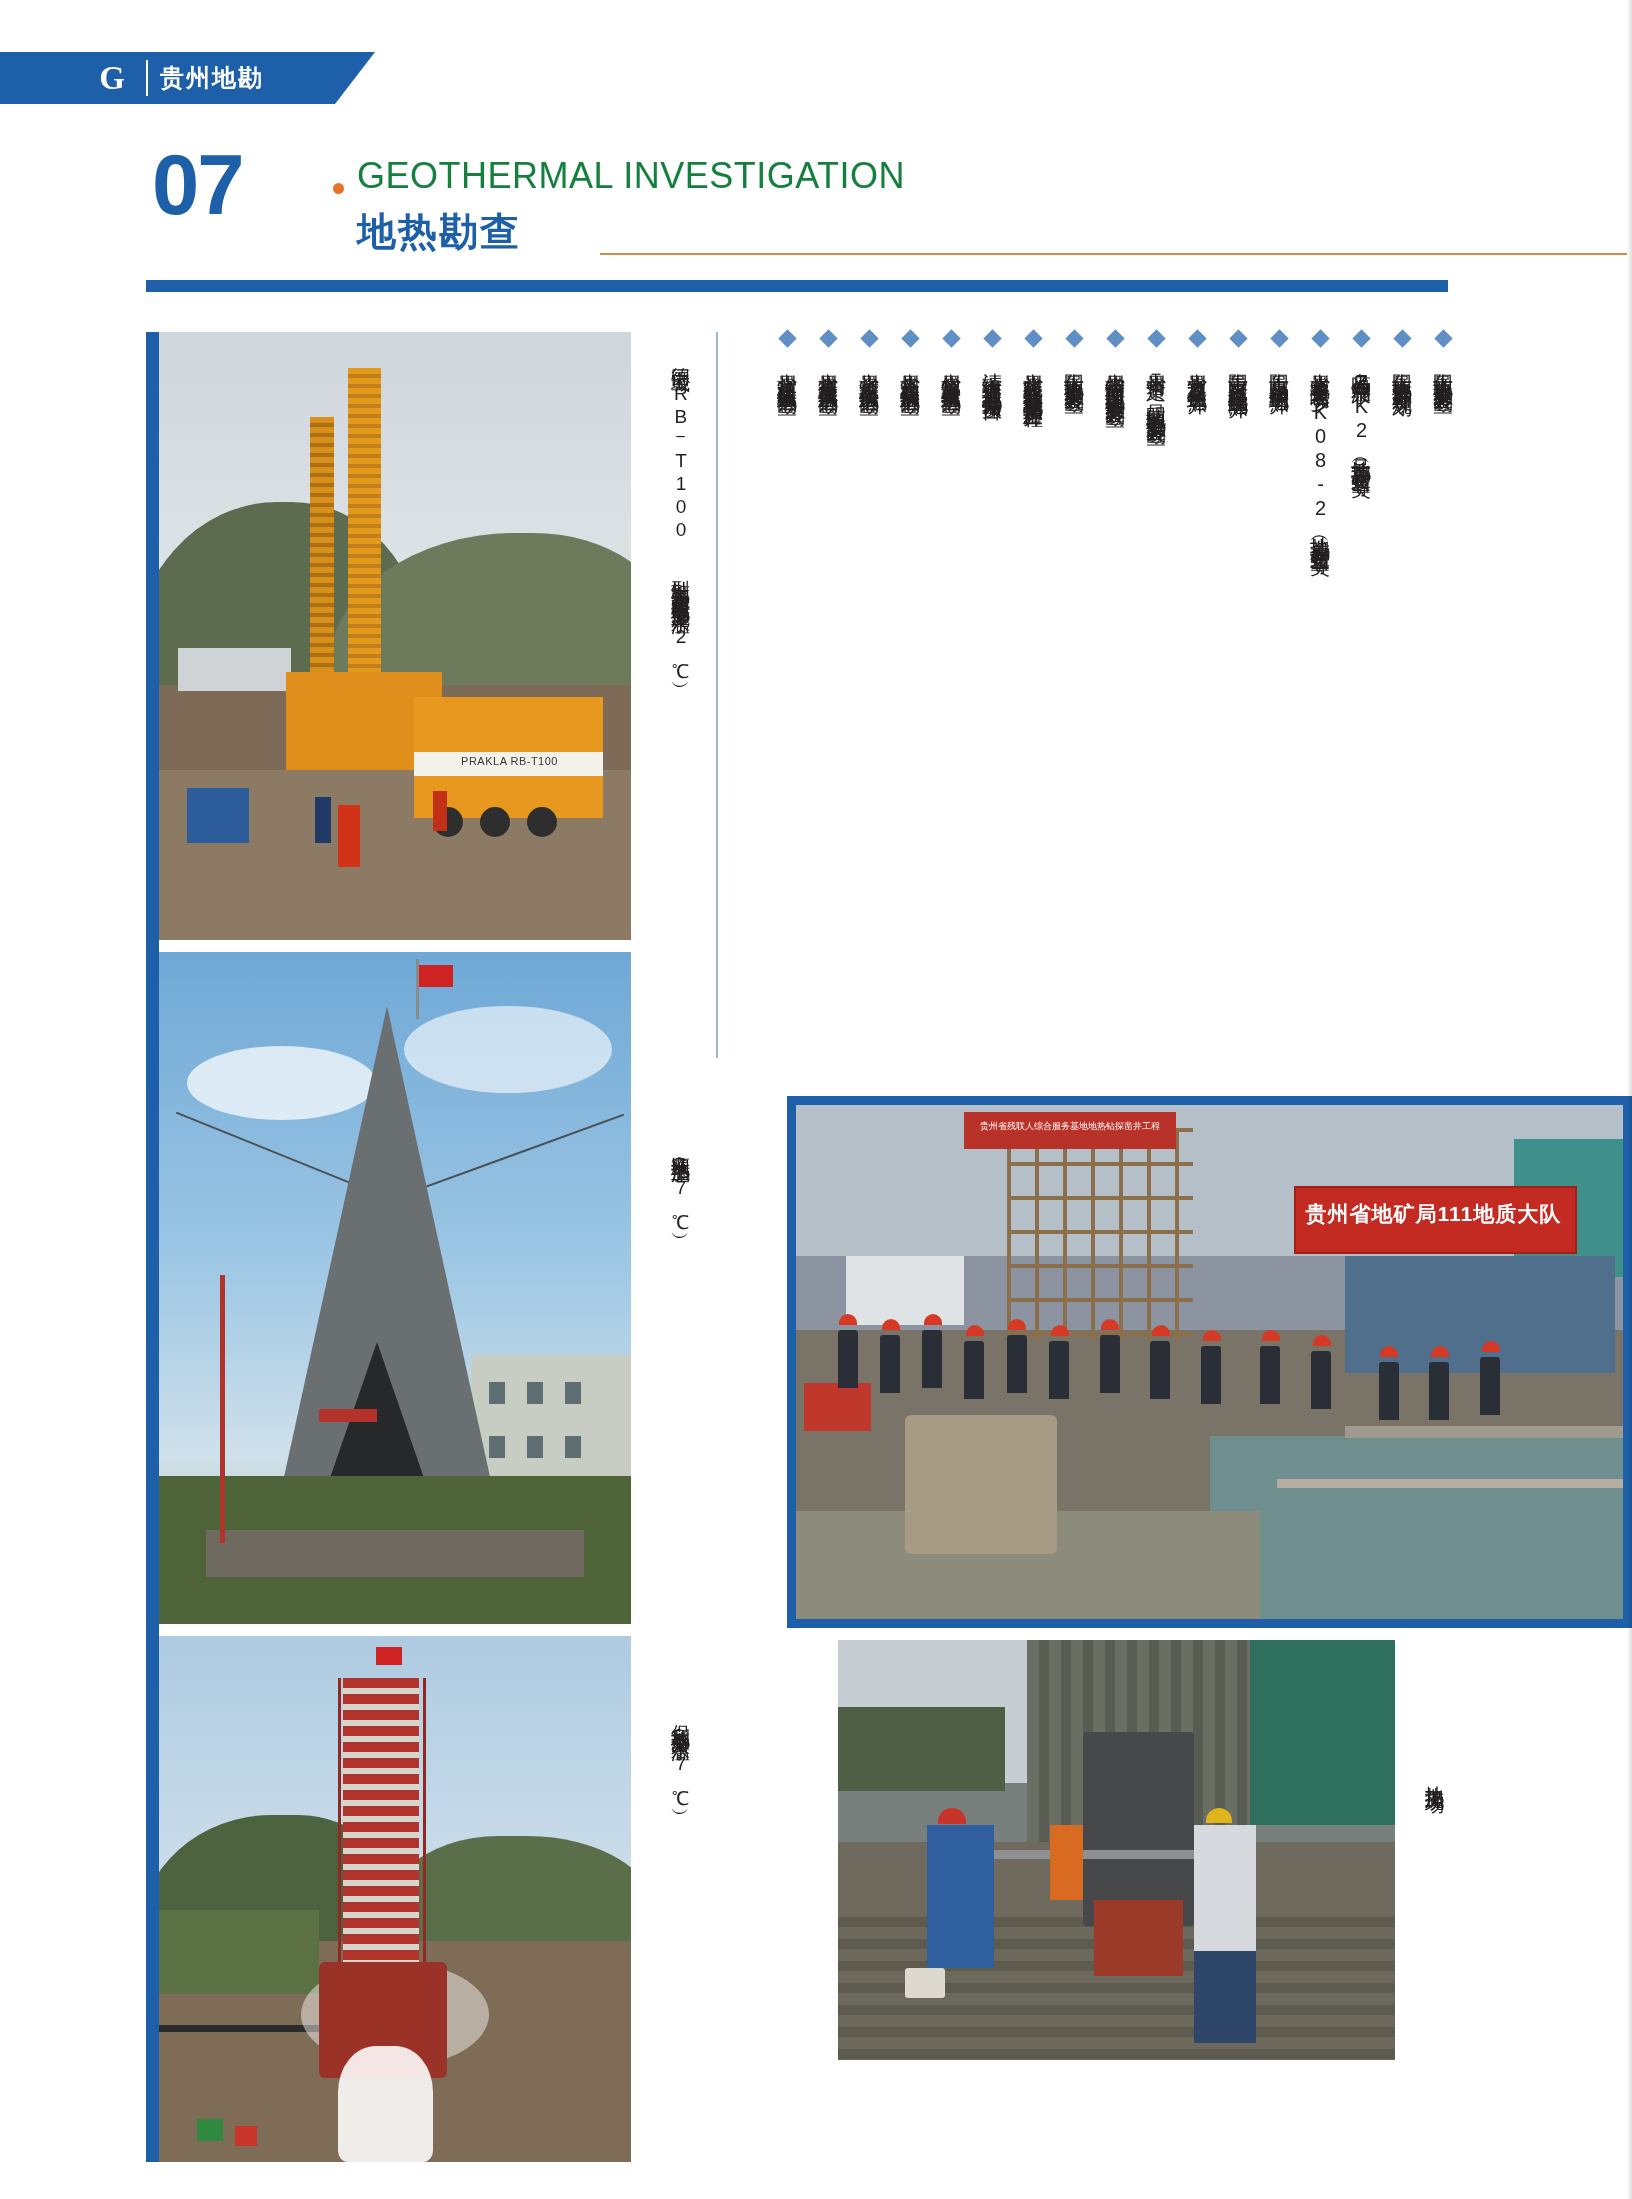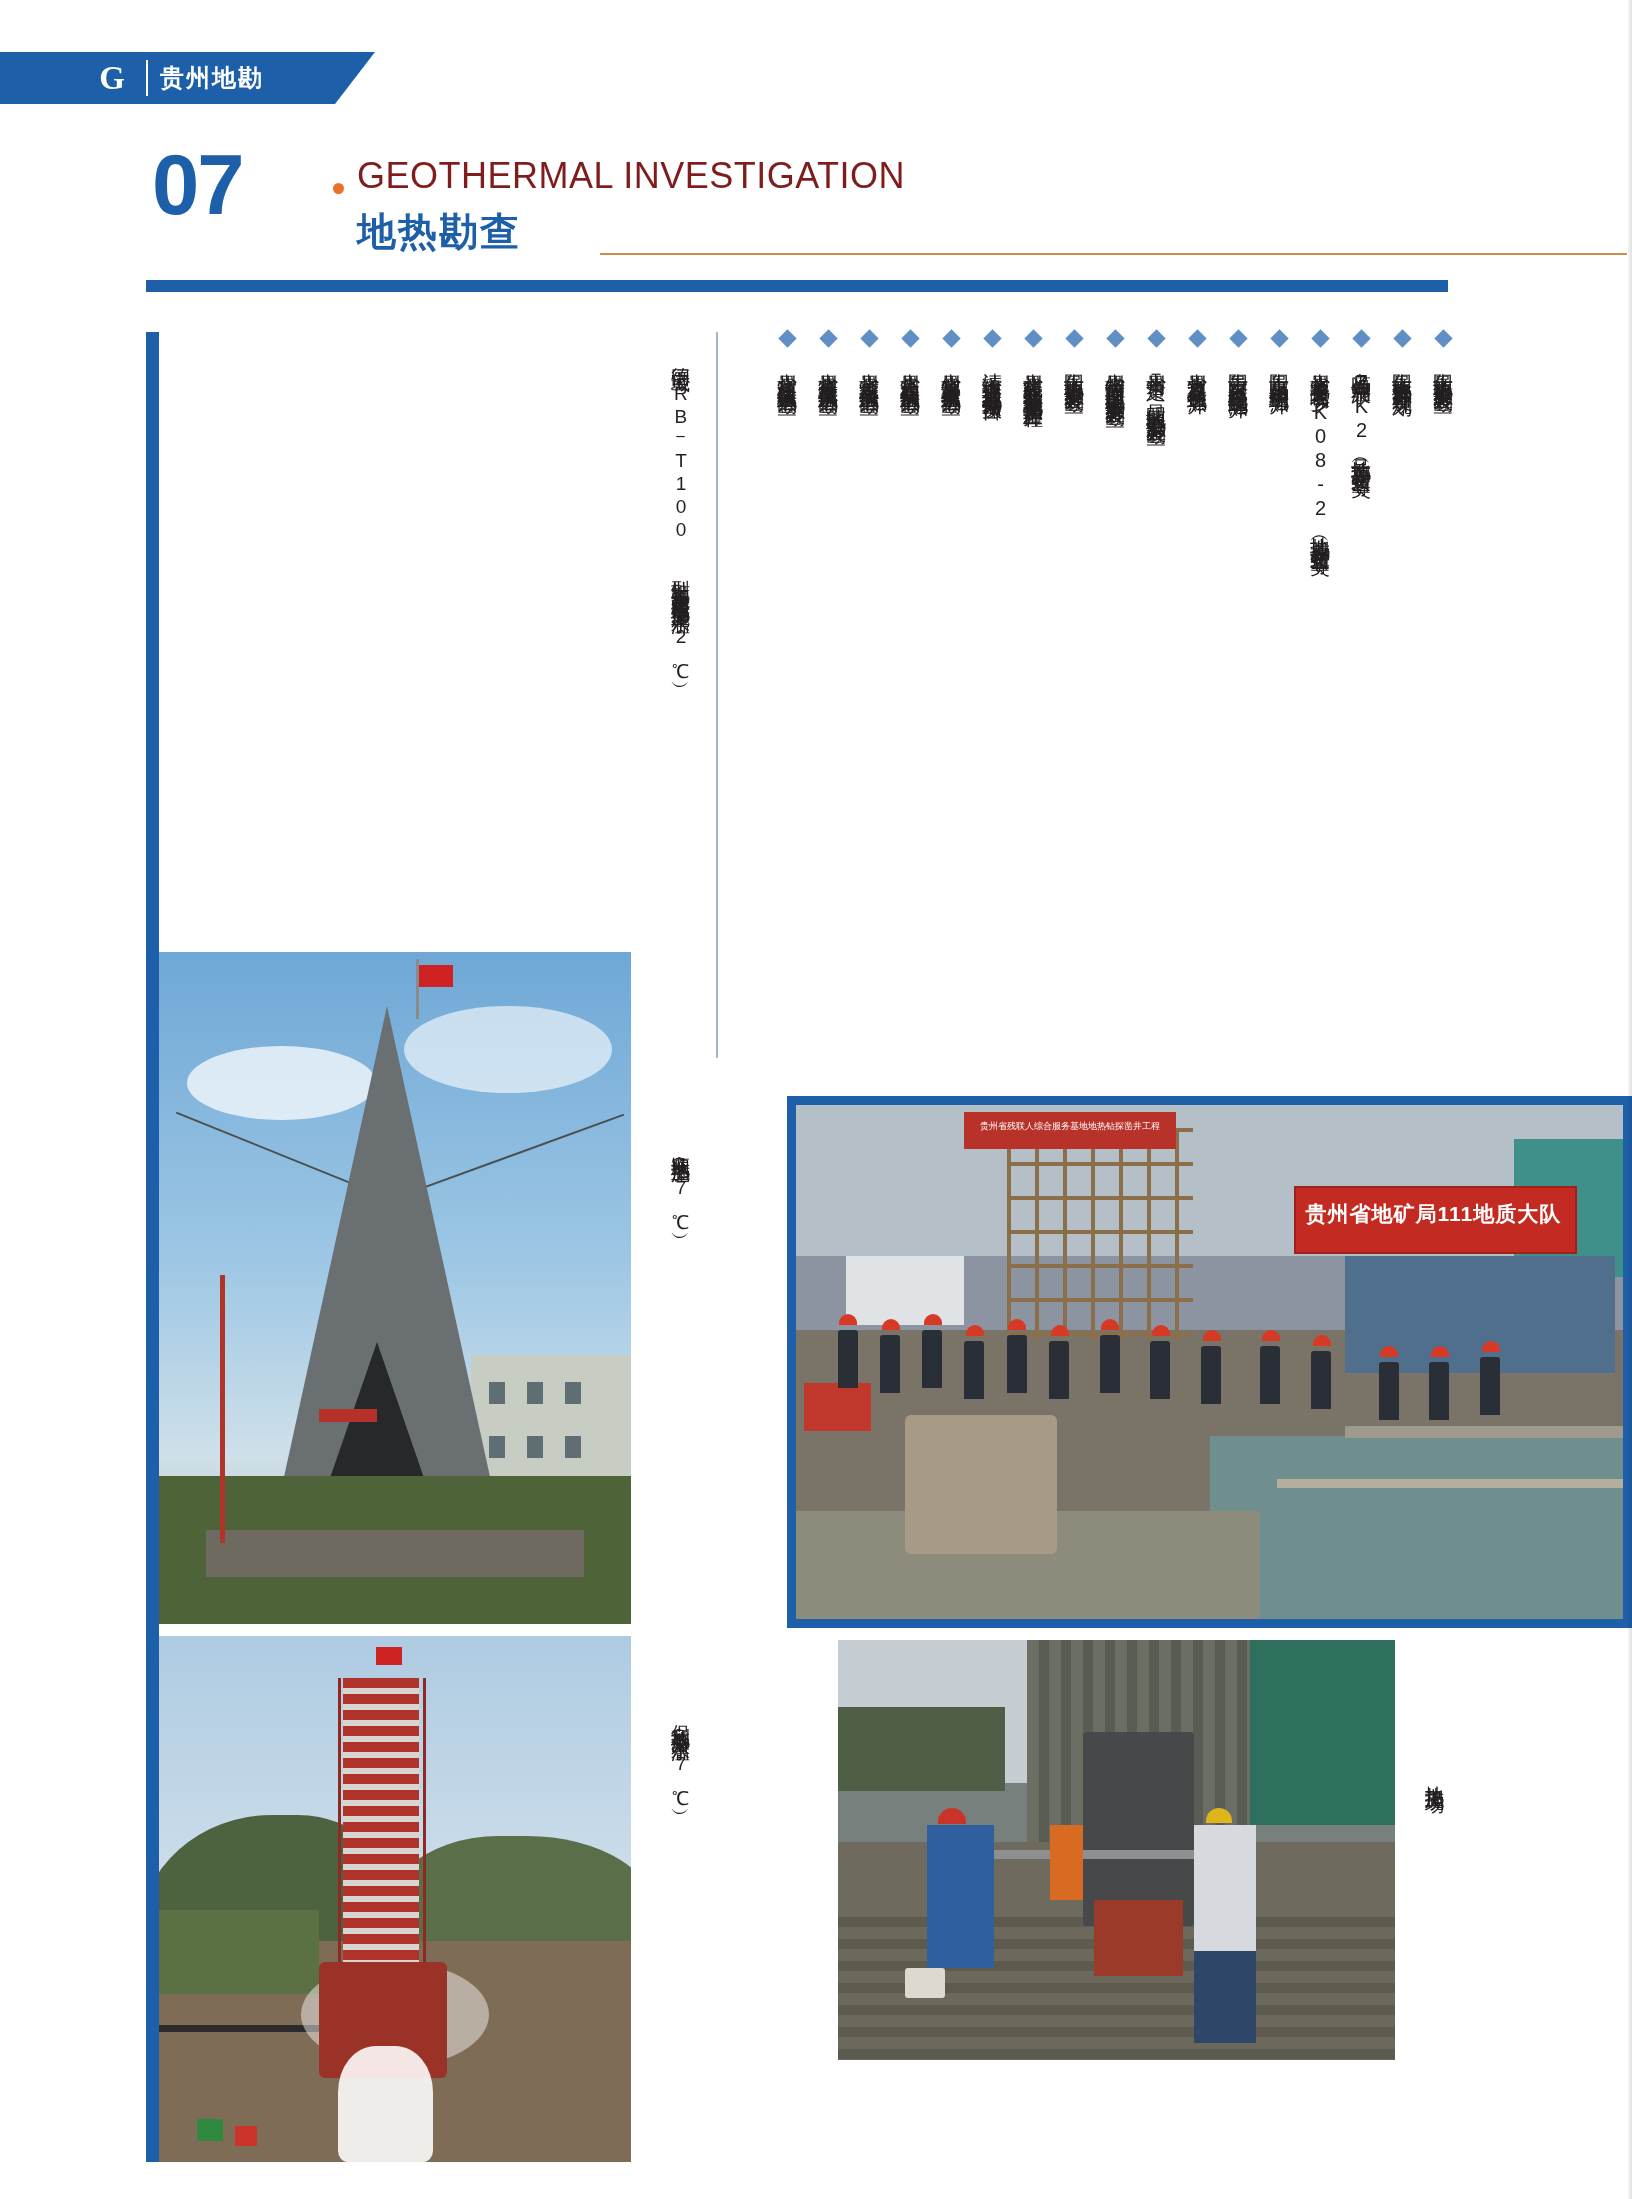--- a/index.html
+++ b/index.html
@@ -86,21 +86,21 @@
     top: 183px;
     width: 11px;
     height: 11px;
     border-radius: 50%;
     background: #e8722a;
   }
   .sec-en {
     position: absolute;
     left: 357px;
     top: 155px;
-    color: #7f1d1d;
+    color: #15803d;
     font-size: 36px;
     letter-spacing: 0.5px;
     white-space: nowrap;
   }
   .sec-cn {
     position: absolute;
     left: 357px;
     top: 205px;
     color: #1d5fa8;
     font-size: 39px;
@@ -372,20 +372,41 @@
 
   <div class="sec-num">07</div>
   <div class="sec-dot"></div>
   <div class="sec-en">GEOTHERMAL INVESTIGATION</div>
   <div class="sec-cn">地热勘查</div>
   <div class="sec-rule"></div>
   <div class="hdr-thick"></div>
 
   <div class="left-rail"></div>
 
+  <div class="photo" id="photo-drill-rig">
+    <div class="p1-sky"></div>
+    <div class="p1-hill"></div>
+    <div class="p1-hill2"></div>
+    <div class="p1-ground"></div>
+    <div class="p1-ground2"></div>
+    <div class="p1-plat"></div>
+    <div class="p1-rig-mast2"></div>
+    <div class="p1-rig-mast"></div>
+    <div class="p1-cab"></div>
+    <div class="p1-truck"></div>
+    <div class="p1-truck-band"></div>
+    <div class="p1-truck-txt">PRAKLA RB-T100</div>
+    <div class="p1-wheel" style="left:58%;"></div>
+    <div class="p1-wheel" style="left:68%;"></div>
+    <div class="p1-wheel" style="left:78%;"></div>
+    <div class="p1-blue-box"></div>
+    <div class="p1-worker-b"></div>
+    <div class="p1-worker-r"></div>
+    <div class="p1-worker-r2"></div>
+  </div>
 
   <div class="photo" id="photo-tower">
     <div class="p2-sky"></div>
     <div class="p2-cloud1"></div>
     <div class="p2-cloud2"></div>
     <div class="p2-guy1"></div>
     <div class="p2-guy2"></div>
     <div class="p2-bldg"></div>
     <div class="p2-bldg-w" style="left:70%; top:64%;"></div>
     <div class="p2-bldg-w" style="left:78%; top:64%;"></div>

